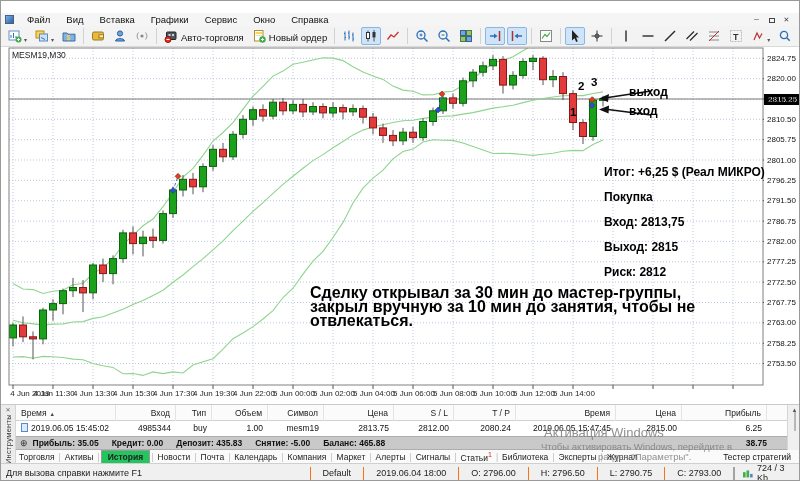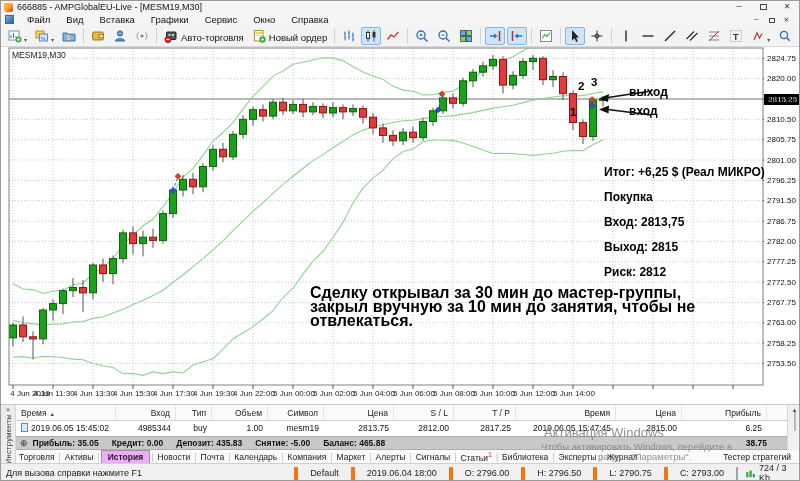--- a/index.html
+++ b/index.html
@@ -55,51 +55,42 @@
 .doc-icon{display:inline-block;width:7px;height:9px;background:#dceafc;border:1px solid #5b8ac6;margin-right:3px;vertical-align:-1px}
 .tb-summary{position:relative;display:flex;align-items:center;height:14px;background:#c9c9c9;border-top:1px solid #adadad;border-bottom:1px solid #adadad;font-size:8.5px;font-weight:bold;color:#111;padding-left:4px}
 .sum-icon{font-size:9px;margin-right:5px;color:#333;font-weight:normal}
 .sum-item{margin-right:13px;white-space:nowrap}
 .sum-total{position:absolute;right:20px}
 .tb-scroll{position:absolute;right:0;top:0;width:14px;height:45px;background:#f0f0f0;border-left:1px solid #d5d5d5;text-align:center}
 .scroll-up{font-size:6px;color:#555;display:block;margin-top:2px}
 .scroll-thumb{width:10px;height:12px;margin:2px auto;background:#dcdcdc;border:1px solid #b8b8b8}
 .tb-tabs{position:absolute;left:15px;right:0;top:45px;height:14px;background:#fafafa;font-size:8.5px;display:flex;align-items:center;color:#222}
 .tab{padding:0 3px;white-space:nowrap}
-.tab.active{font-weight:bold;background:#f0abfc;border:1px solid #999;border-bottom:none;padding:0 6px;height:14px;line-height:13px}
+.tab.active{font-weight:bold;background:#22c55e;border:1px solid #999;border-bottom:none;padding:0 6px;height:14px;line-height:13px}
 .tab-sep{color:#bbb;margin:0 1px}
 .tab-badge{color:#d22;font-size:7px}
 .tabs-right{position:absolute;right:10px;font-size:8.5px;color:#111}
 
 .statusbar{position:absolute;top:462px;left:0;width:800px;height:19px;background:#f0f0f0;border-top:1px solid #cfcfcf;display:flex;align-items:center;font-size:9px;color:#222}
 .sb-help{width:348px;padding-left:5px;white-space:nowrap}
-.sb-seg{padding:0 12px;border-left:4px solid #f97316;height:13px;line-height:13px;white-space:nowrap}
+.sb-seg{padding:0 12px;border-left:1px solid #f97316;height:13px;line-height:13px;white-space:nowrap}
 .sb-spacer{flex:1}
 .sb-traffic{display:flex;align-items:center;border-left:2px solid #a3a3a3;padding:0 8px;height:13px}
 .traffic-icon{margin-right:4px}
 
 .watermark{position:absolute;inset:0;z-index:99;pointer-events:none;color:rgba(125,125,125,.85)}
 .wm1{position:absolute;left:543px;top:424px;font-size:13px}
 .wm2{position:absolute;left:540px;top:440px;font-size:9.5px}
 .wm3{position:absolute;left:597px;top:450px;font-size:9.5px}
 </style>
 </head>
 <body>
 
 <div class="app">
 
-  <div class="titlebar">
-    <span class="app-icon"></span>
-    <span class="title-text">666885 - AMPGlobalEU-Live - [MESM19,M30]</span>
-    <span class="win-controls">
-      <span class="win-btn">─</span>
-      <span class="win-btn"><span class="boxglyph"></span></span>
-      <span class="win-btn">✕</span>
-    </span>
-  </div>
 
   <div class="menubar">
     <span class="menu-sysicon"></span>
     <nav id="menu" style="display:flex">
         <span class="menu-item">Файл</span>
         <span class="menu-item">Вид</span>
         <span class="menu-item">Вставка</span>
         <span class="menu-item">Графики</span>
         <span class="menu-item">Сервис</span>
         <span class="menu-item">Окно</span>
@@ -651,21 +642,21 @@
         </div>
       <div id="tb-rows">
           <div class="tb-row">
             <div class="rcell" style="width: 100px;"><span class="doc-icon"></span>2019.06.05 15:45:02</div>
             <div class="rcell r" style="width: 60px;">4985344</div>
             <div class="rcell r" style="width: 36px;">buy</div>
             <div class="rcell r" style="width: 56px;">1.00</div>
             <div class="rcell r" style="width: 56px;">mesm19</div>
             <div class="rcell r" style="width: 70px;">2813.75</div>
             <div class="rcell r" style="width: 60px;">2812.00</div>
-            <div class="rcell r" style="width: 62px;">2817.25</div>
+            <div class="rcell r" style="width: 62px;">2080.24</div>
             <div class="rcell r" style="width: 100px;">2019.06.05 15:47:45</div>
             <div class="rcell r" style="width: 66px;">2815.00</div>
             <div class="rcell r" style="width: 85px;">6.25</div>
           </div>
         </div>
       <div class="tb-summary">
         <span class="sum-icon">⊕</span>
         <span id="sum-items" style="display:flex">
             <span class="sum-item">Прибыль: 35.05</span>
             <span class="sum-item">Кредит: 0.00</span>

